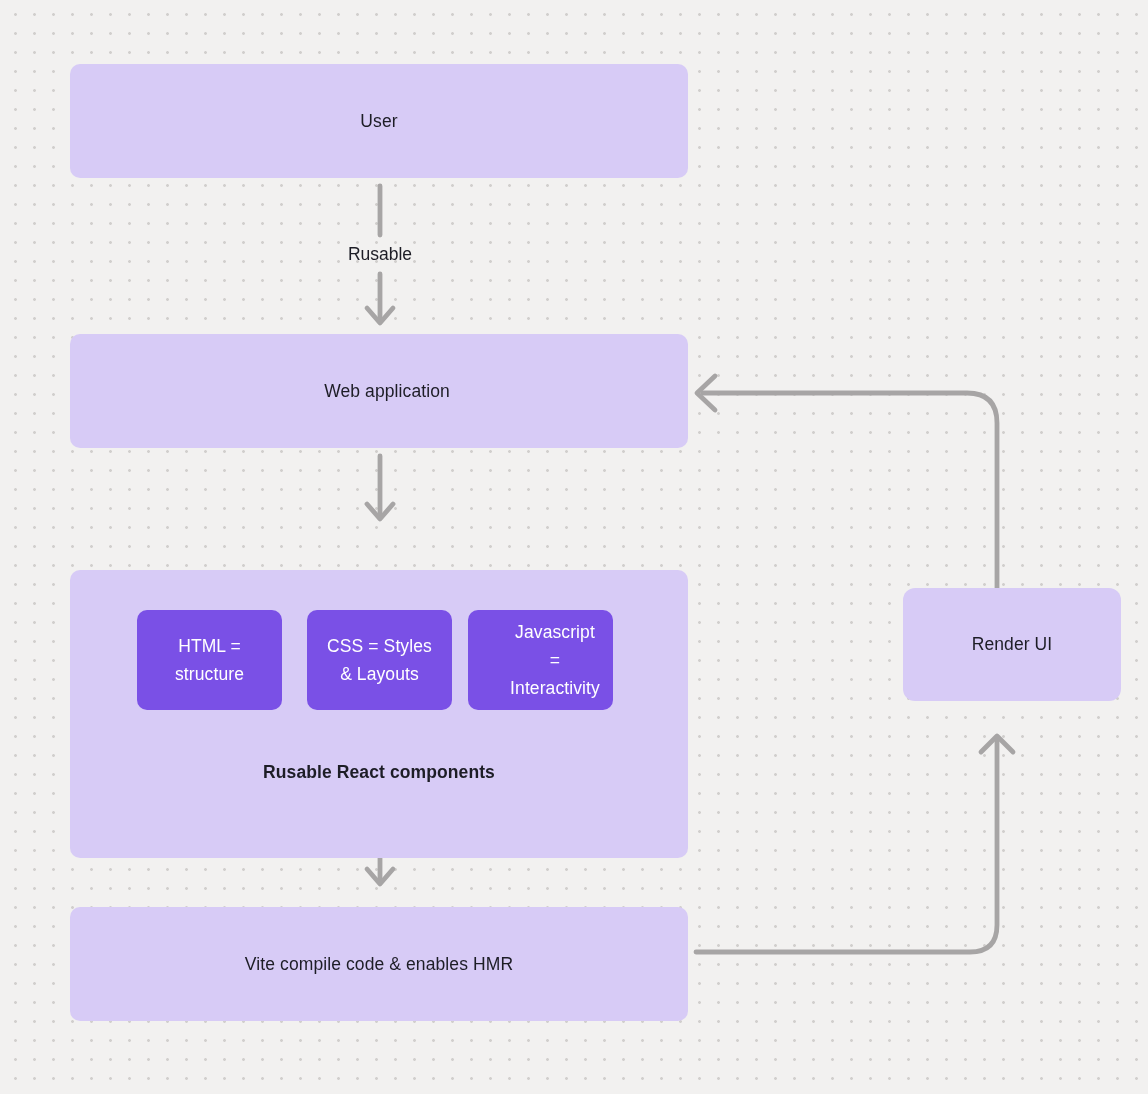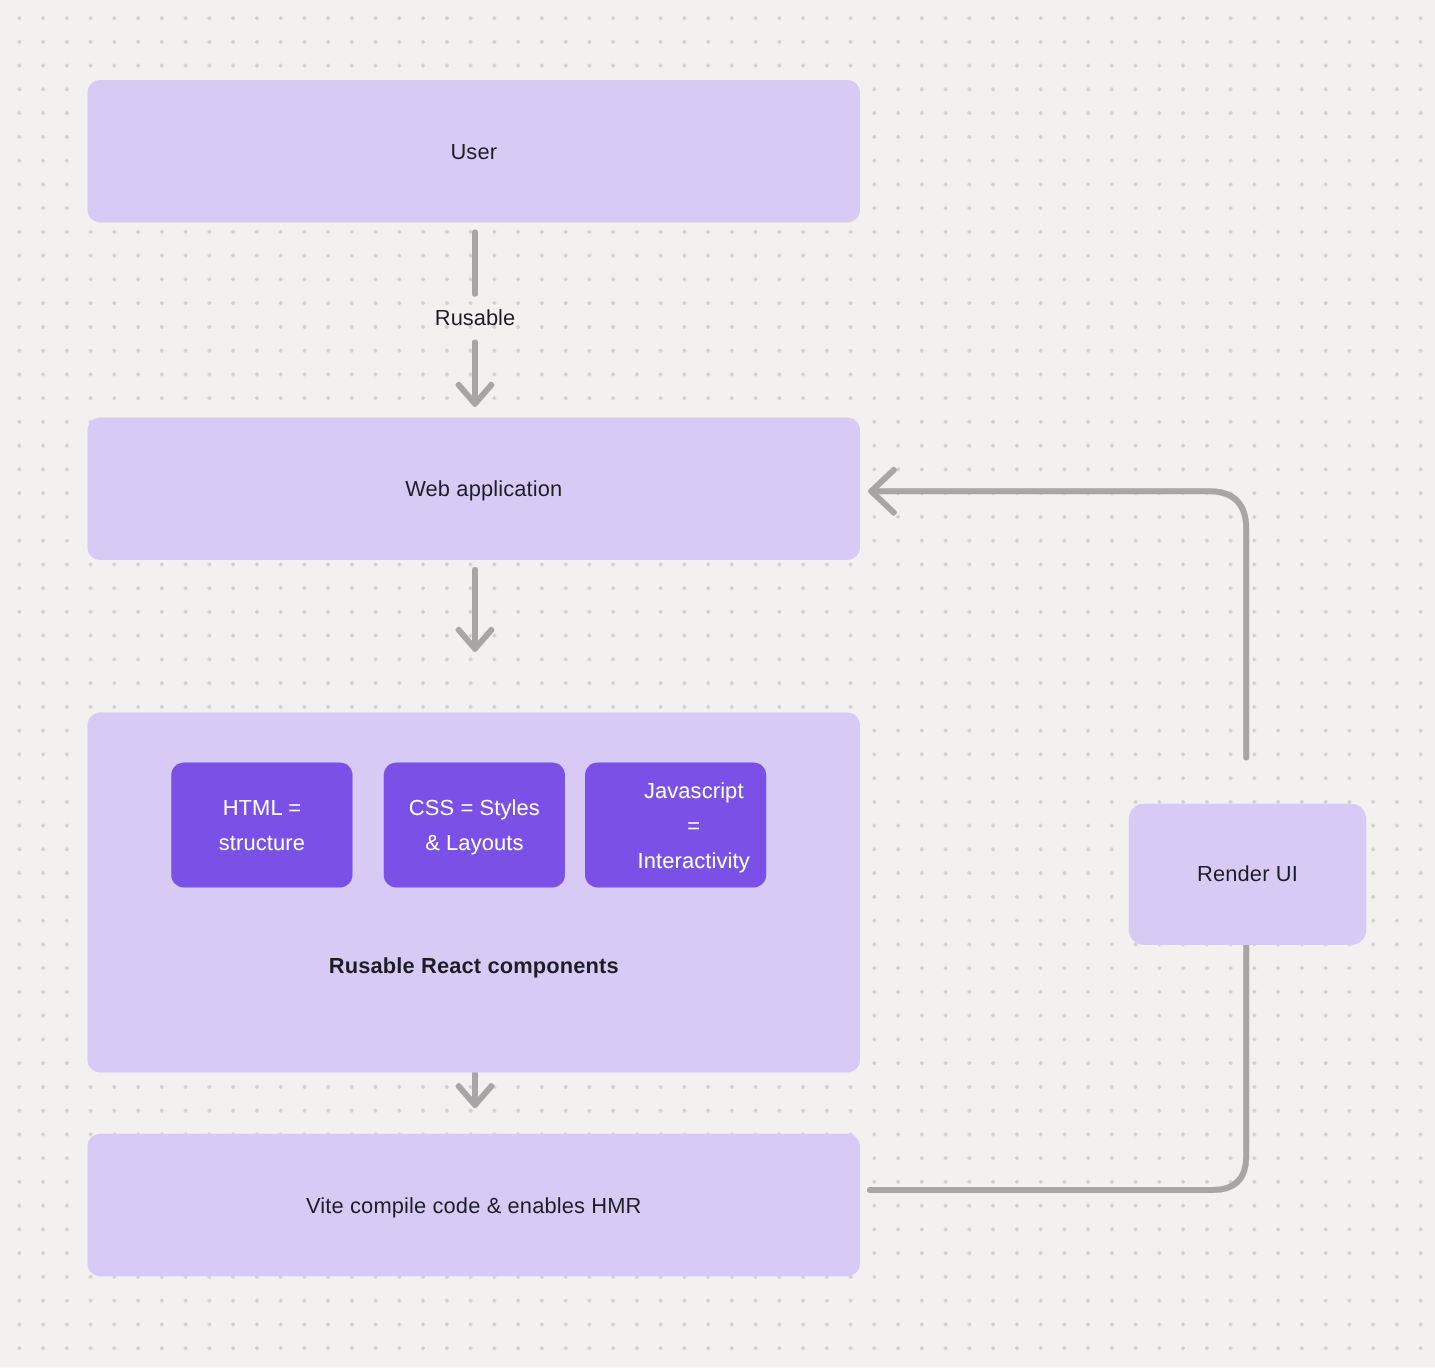--- a/index.html
+++ b/index.html
@@ -48,21 +48,21 @@
     text-align: center;
     font-size: 17.5px;
     font-weight: 500;
     letter-spacing: 0.1px;
     color: var(--text);
   }
   .node-user          { left: 70px;  top: 64px;  width: 618px; height: 114px; }
   .node-webapp        { left: 70px;  top: 334px; width: 618px; height: 114px; padding-left: 16px; }
   .node-components    { left: 70px;  top: 526px; width: 618px; height: 288px; display: block; margin-top: 44px; }
   .node-vite          { left: 70px;  top: 894px; width: 618px; height: 114px; margin-top: 13px; }
-  .node-renderui      { left: 903px; top: 643px; width: 190px; height: 113px; border-radius: 12px; }
+  .node-renderui      { left: 903px; top: 588px; width: 218px; height: 113px; border-radius: 12px; }
   .chip {
     position: absolute;
     top: 40px;
     width: 145px;
     height: 100px;
     background: var(--accent-fill);
     color: var(--accent-text);
     border-radius: 10px;
     display: flex;
     align-items: center;

